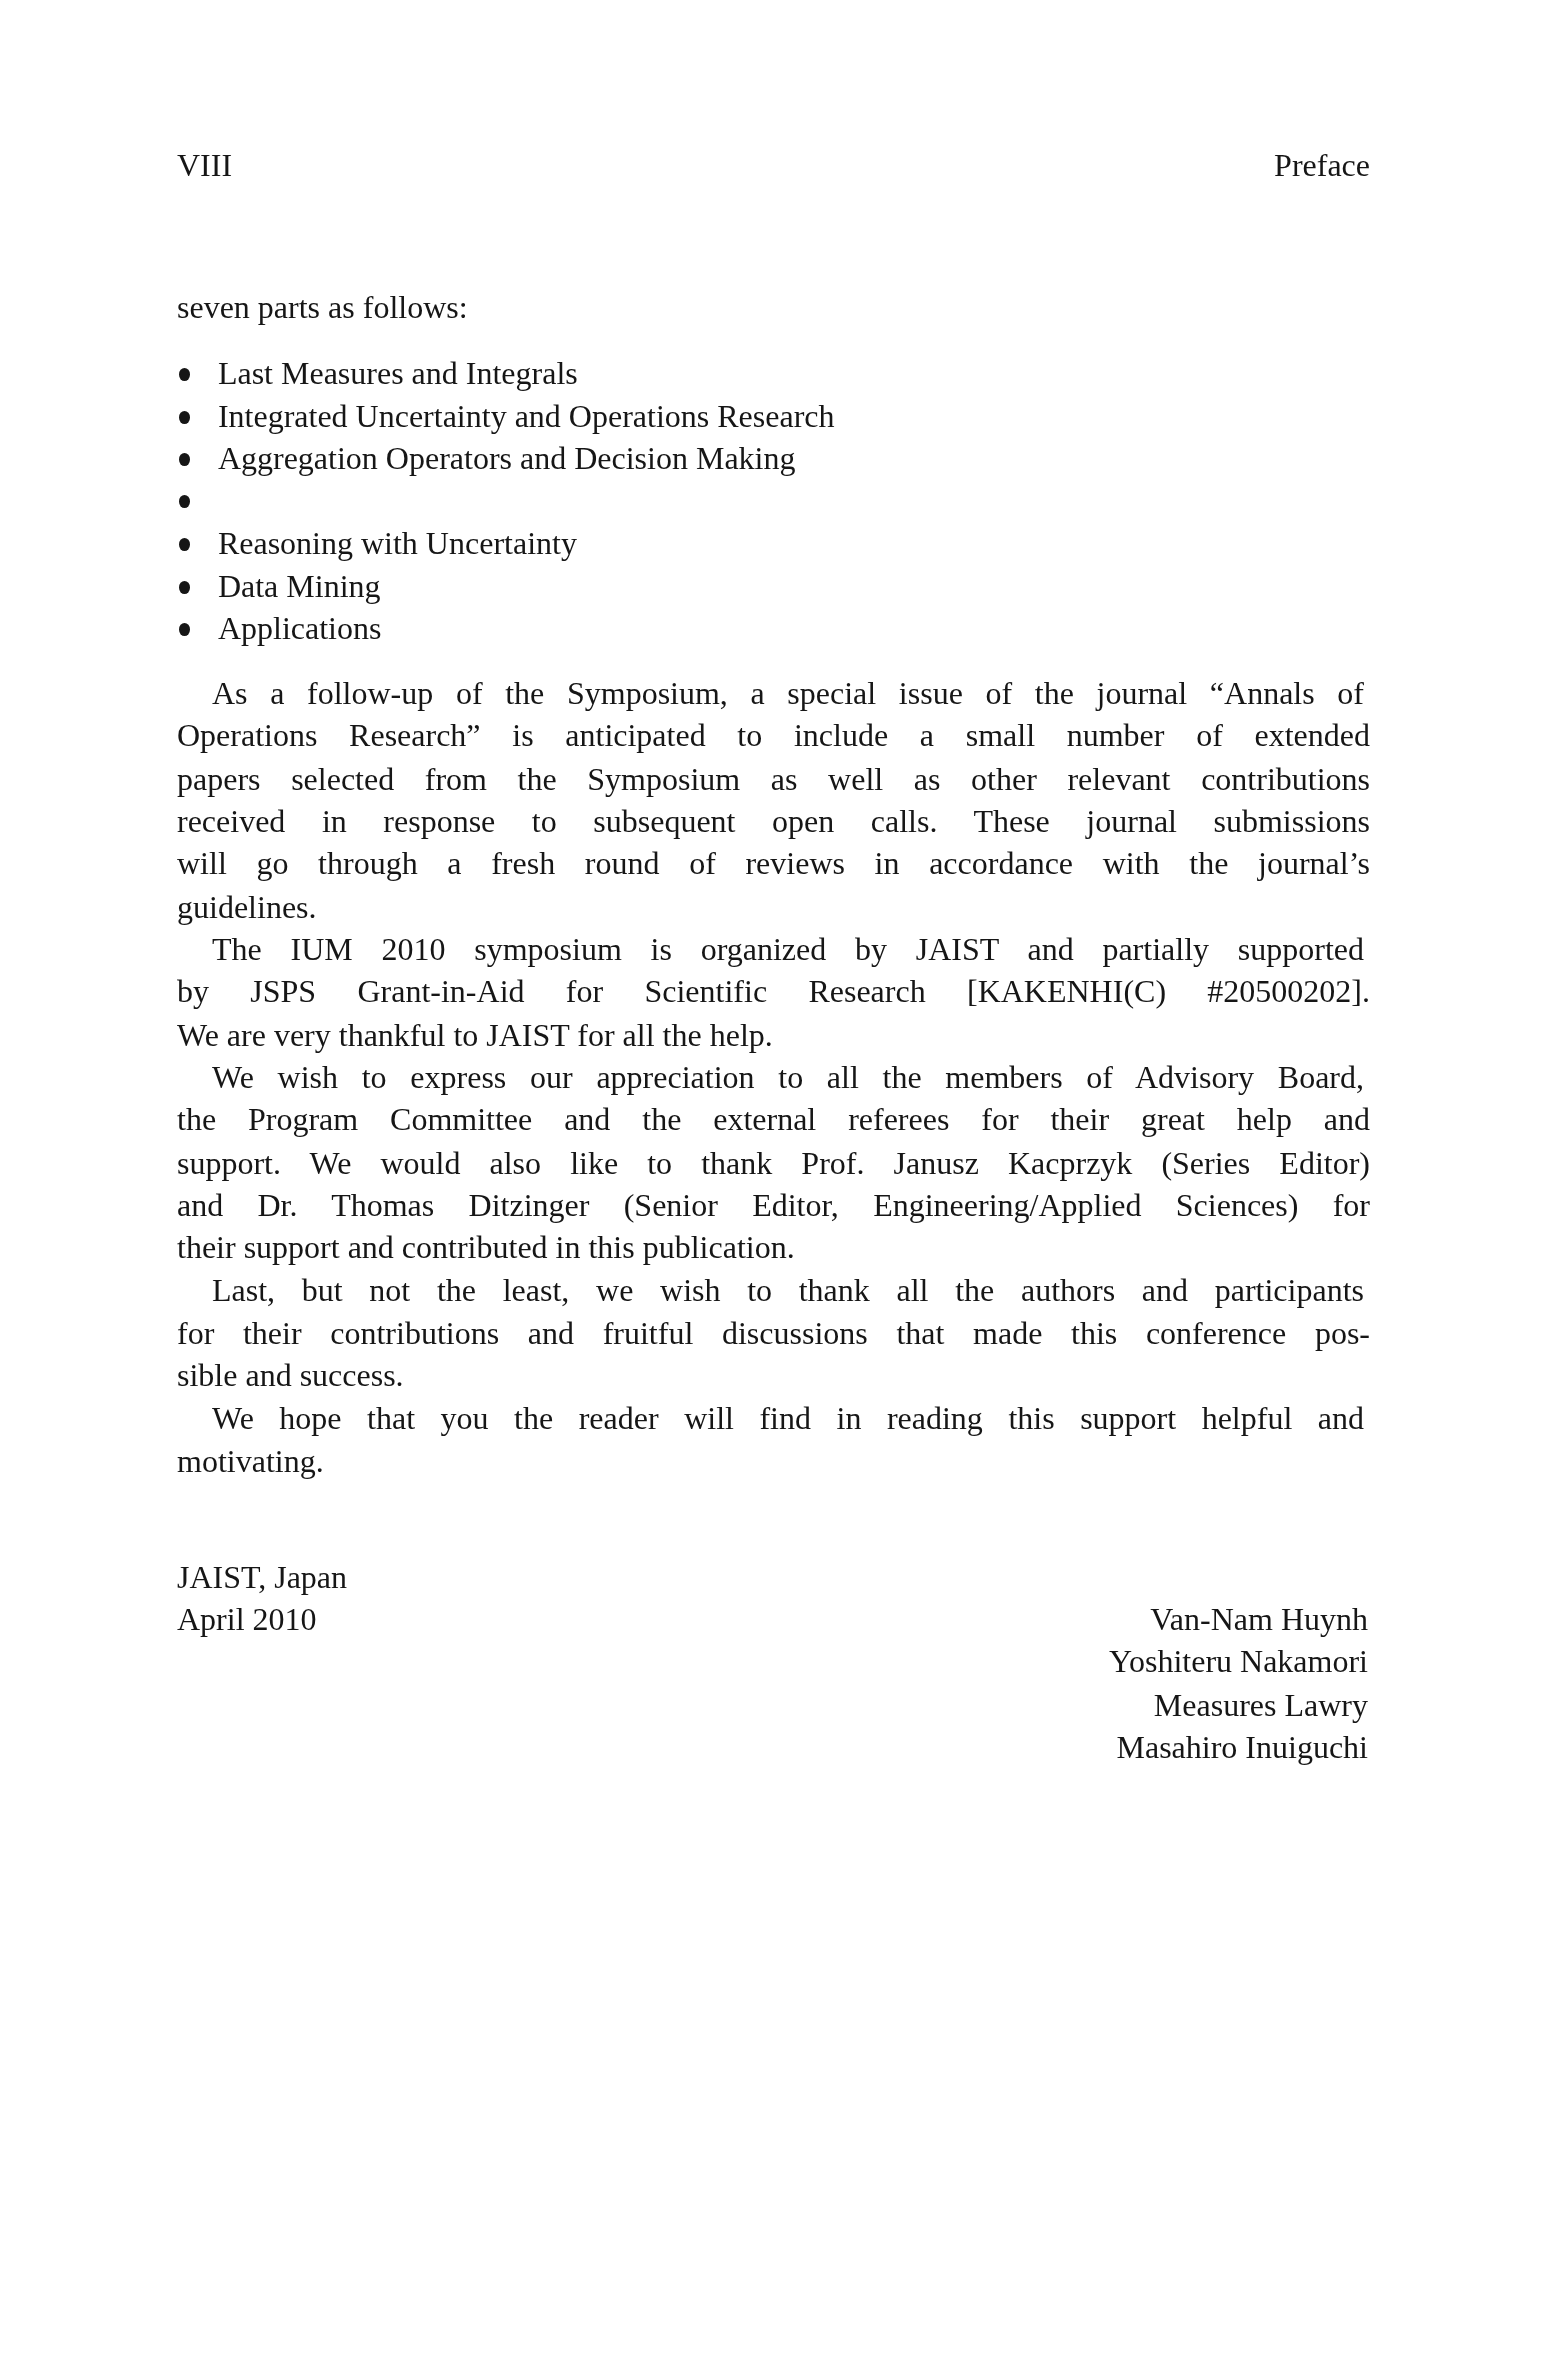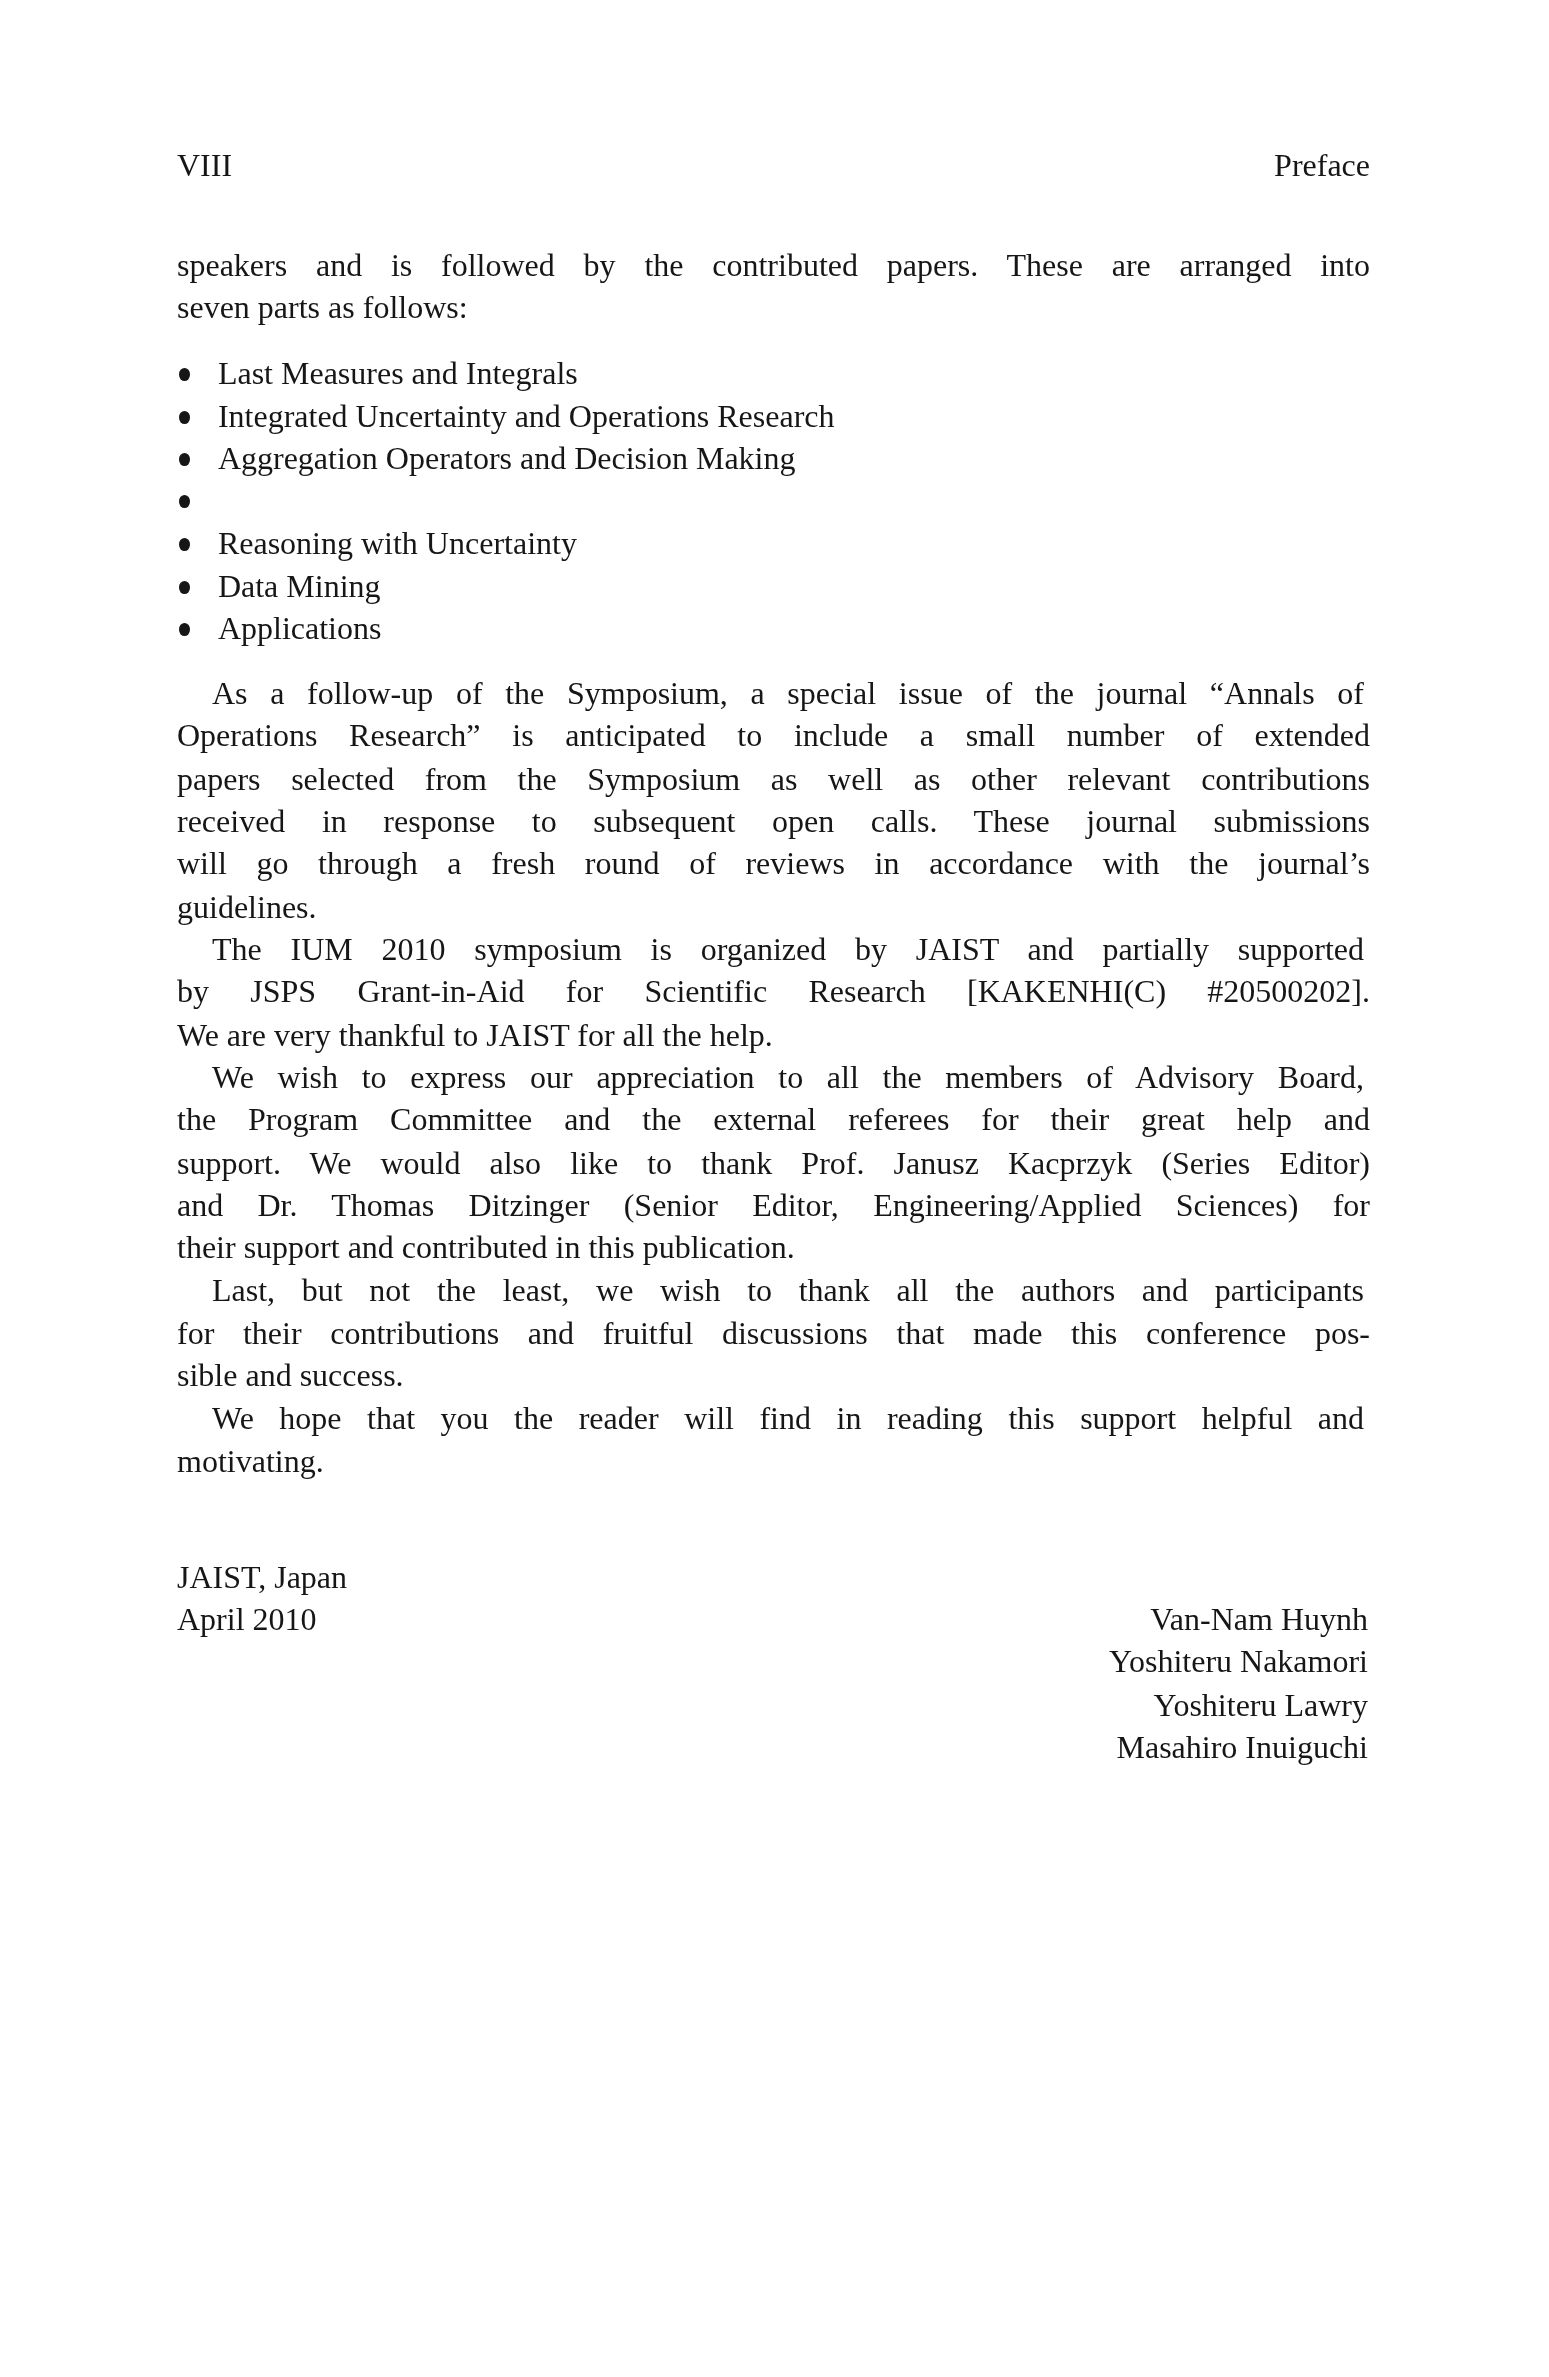--- a/index.html
+++ b/index.html
@@ -86,21 +86,20 @@
     }
   </style>
 </head>
 <body>
 
 <div class="page">
 
   <div class="header-left">VIII</div>
   <div class="header-right">Preface</div>
 
-  <div class="line" style="top:197px">speakers and is followed by the contributed papers. These are arranged into</div>
   <div class="line last" style="top:239px">seven parts as follows:</div>
 
   <div>
     <div class="list-item" style="top:305px"><span class="bullet"></span><span>Last Measures and Integrals</span></div>
     <div class="list-item" style="top:348px"><span class="bullet"></span><span>Integrated Uncertainty and Operations Research</span></div>
     <div class="list-item" style="top:390px"><span class="bullet"></span><span>Aggregation Operators and Decision Making</span></div>
     <div class="list-item" style="top:432px"><span class="bullet"></span></div>
     <div class="list-item" style="top:475px"><span class="bullet"></span><span>Reasoning with Uncertainty</span></div>
     <div class="list-item" style="top:518px"><span class="bullet"></span><span>Data Mining</span></div>
     <div class="list-item" style="top:560px"><span class="bullet"></span><span>Applications</span></div>
@@ -138,18 +137,18 @@
   <div>
     <div class="line indent" style="top:1350px">We hope that you the reader will find in reading this support helpful and</div>
     <div class="line last" style="top:1393px">motivating.</div>
   </div>
 
   <div>
     <div class="sig-left" style="top:1509px">JAIST, Japan</div>
     <div class="sig-left" style="top:1551px">April 2010</div>
     <div class="sig-right" style="top:1551px">Van-Nam Huynh</div>
     <div class="sig-right" style="top:1593px">Yoshiteru Nakamori</div>
-    <div class="sig-right" style="top:1637px">Yoshiteru Lawry</div>
+    <div class="sig-right" style="top:1637px">Measures Lawry</div>
     <div class="sig-right" style="top:1679px">Masahiro Inuiguchi</div>
   </div>
 
 </div>
 
 
 </body></html>

